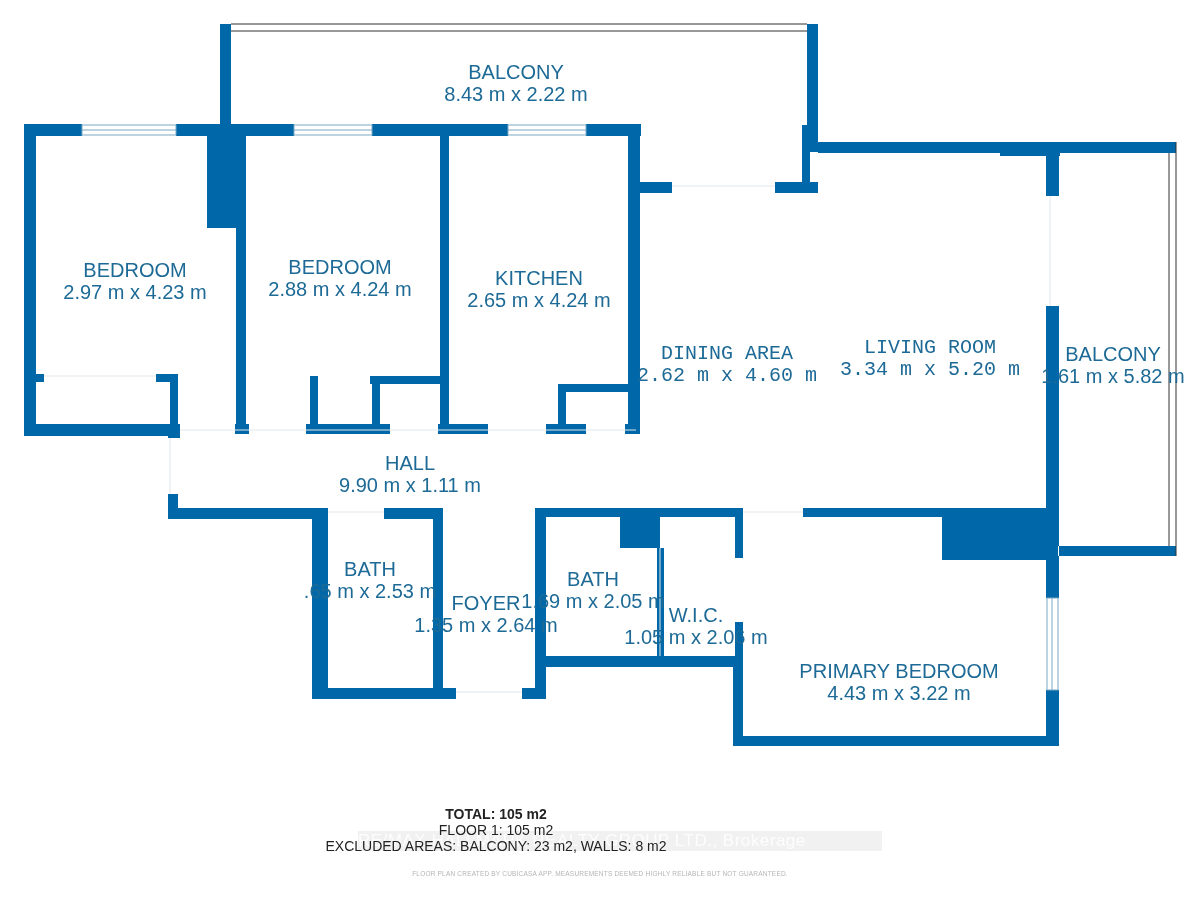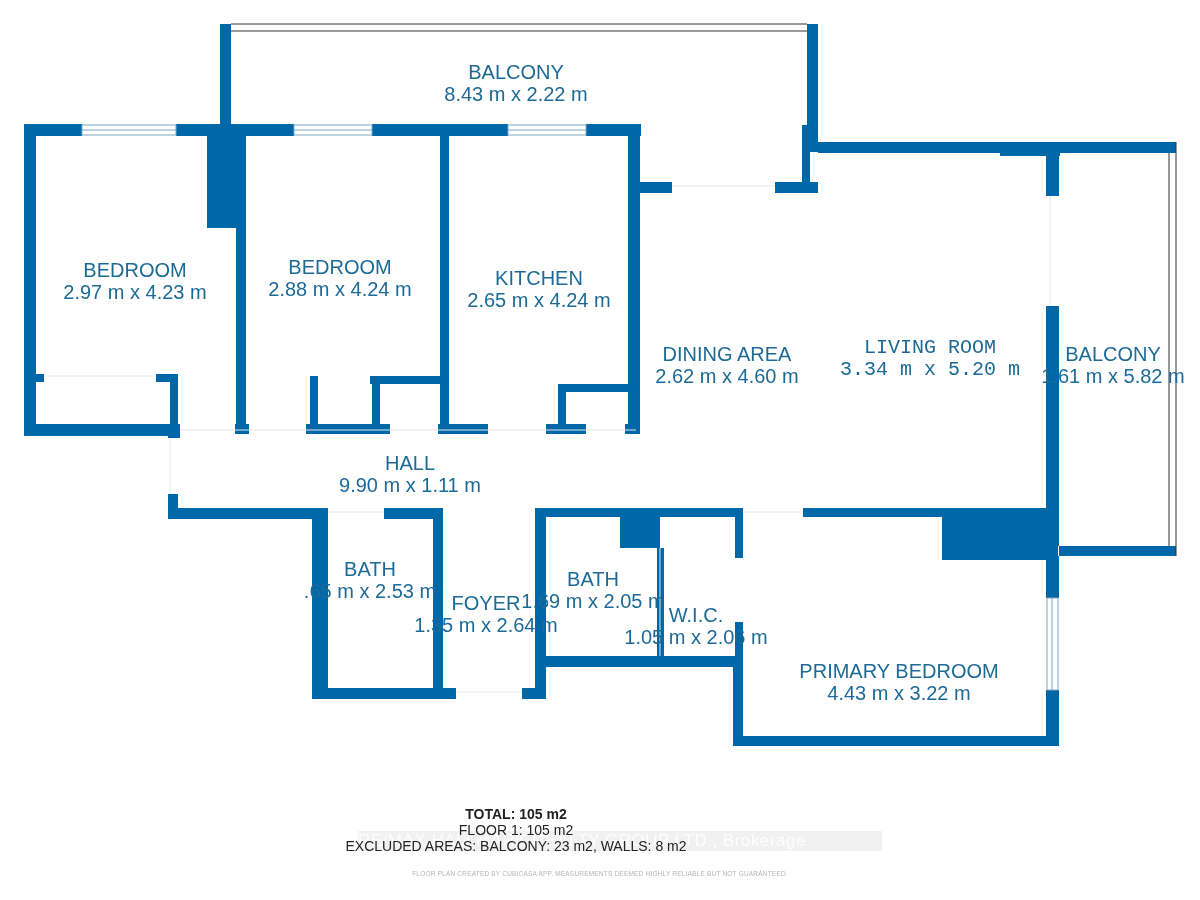--- a/index.html
+++ b/index.html
@@ -1,21 +1,21 @@
 <!DOCTYPE html>
 <html><head>
   <meta charset="utf-8">
   <style>
     html, body { margin: 0; padding: 0; background: #ffffff; }
     body { width: 1200px; height: 900px; position: relative; overflow: hidden; font-family: "Liberation Sans", sans-serif; }
     .plan { position: absolute; left: 0; top: 0; width: 1200px; height: 900px; }
     .room-label { position: absolute; text-align: center; color: #1d6a96; font-size: 20px; line-height: 22px; white-space: nowrap; transform: translateX(-50%); }
     .room-label .name { display: block; }
     .room-label .dims { display: block; }
-    .summary { position: absolute; left: 0; width: 992px; top: 806px; text-align: center; color: #222; padding-left: 20px; }
+    .summary { position: absolute; left: 0; width: 992px; top: 806px; text-align: center; color: #222; }
     .summary .total { font-weight: bold; font-size: 14px; line-height: 16px; display: block; }
     .summary .line { font-size: 14px; line-height: 16px; display: block; }
     .watermark { position: absolute; left: 358px; top: 831px; width: 524px; height: 20px; background: rgba(230,230,230,0.55); color: rgba(255,255,255,0.85); font-size: 17px; line-height: 20px; letter-spacing: 0.5px; white-space: nowrap; overflow: hidden; }
     .summary-text { position: relative; z-index: 2; }
     .disclaimer { position: absolute; left: 0; width: 1200px; top: 870px; text-align: center; font-size: 6.5px; color: #b5b5b5; letter-spacing: 0.2px; }
   </style>
 </head>
 <body>
 
 <svg class="plan" viewBox="0 0 1200 900" width="1200" height="900" xmlns="http://www.w3.org/2000/svg">
@@ -140,21 +140,21 @@
 <div class="room-label" style="left:340px; top:256px;">
   <span class="name">BEDROOM</span>
   <span class="dims">2.88 m x 4.24 m</span>
 </div>
 
 <div class="room-label" style="left:539px; top:267px;">
   <span class="name">KITCHEN</span>
   <span class="dims">2.65 m x 4.24 m</span>
 </div>
 
-<div class="room-label" style="left:727px; top:343px;">
+<div class="room-label" style="left:727px; top:343px;font-family:Liberation Mono, monospace;">
   <span class="name">DINING AREA</span>
   <span class="dims">2.62 m x 4.60 m</span>
 </div>
 
 <div class="room-label" style="left:930px; top:337px;font-family:Liberation Mono, monospace;">
   <span class="name">LIVING ROOM</span>
   <span class="dims">3.34 m x 5.20 m</span>
 </div>
 
 <div class="room-label" style="left:1113px; top:343px;">

